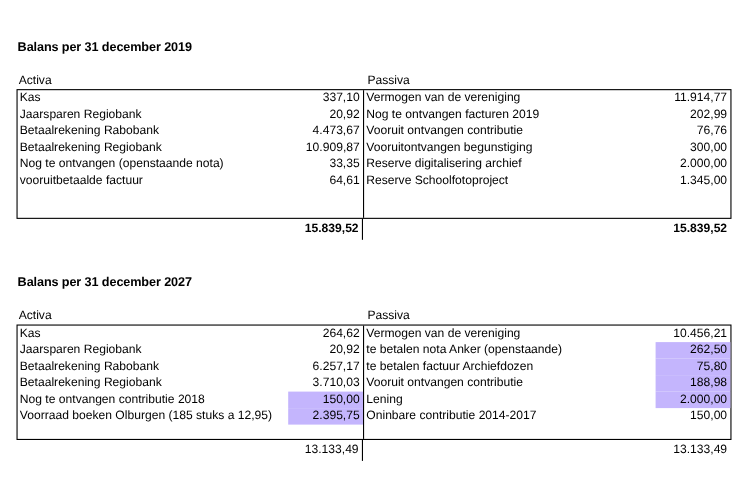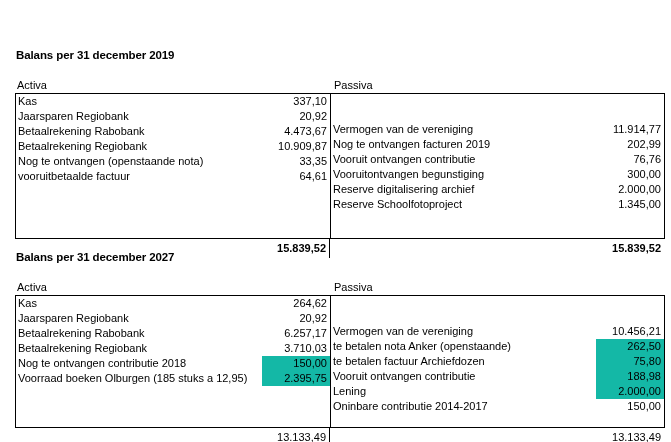--- a/index.html
+++ b/index.html
@@ -20,21 +20,21 @@
     height: 442px;
     overflow: hidden;
   }
 
   
   .section {
     position: absolute;
     left: 15px;
     width: 650px;
   }
-  #section-2019 { top: 48px; }
+  #section-2019 { top: 36px; }
   #section-2018 { top: 250px; }
 
   .section-title {
     font-size: 11.5px;
     font-weight: bold;
     line-height: 14px;
     letter-spacing: -0.1px;
     margin: 0 0 16px 1px;
     white-space: nowrap;
   }
@@ -54,21 +54,21 @@
   .balance {
     display: flex;
     width: 650px;
     border: 1px solid #000000;
     box-sizing: border-box;
   }
   .side {
     box-sizing: border-box;
   }
   .side-left  { width: 315px; border-right: 1px solid #000000; }
-  .side-right { width: 333px; margin-top: 28px; }
+  .side-right { width: 333px; }
 
   .rows {
     display: block;
   }
   .row {
     display: flex;
     height: 15px;
     line-height: 15px;
     font-size: 11px;
     white-space: nowrap;
@@ -79,21 +79,21 @@
     overflow: hidden;
     box-sizing: border-box;
   }
   .row .amount {
     flex: 0 0 68px;
     text-align: right;
     padding-right: 3px;
     box-sizing: border-box;
   }
   .row .amount.shaded {
-    background: #14b8a6;
+    background: #c4b5fd;
   }
   .row.spacer {
     height: 13px;
   }
 
   
   .totals {
     display: flex;
     width: 650px;
     height: 19px;

